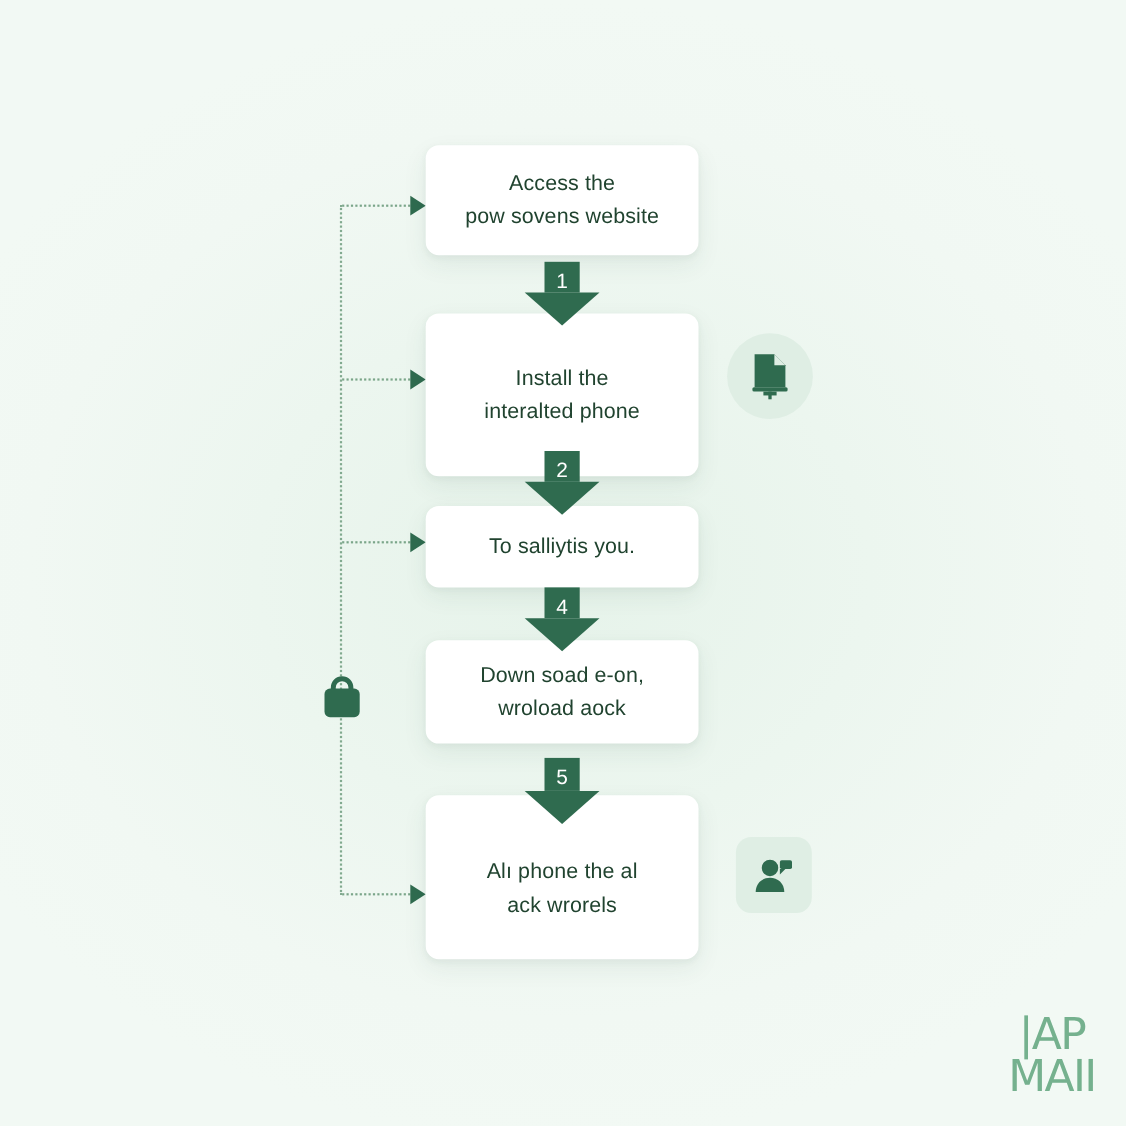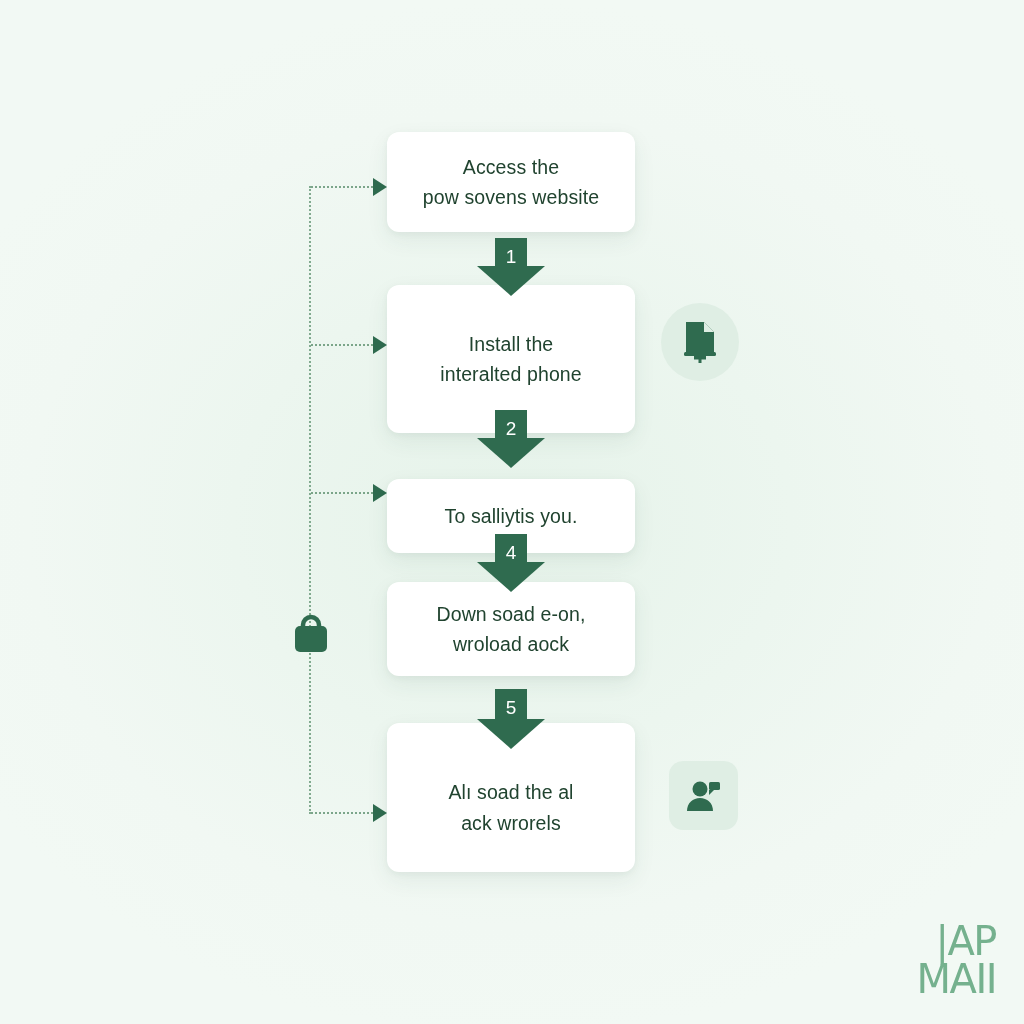--- a/index.html
+++ b/index.html
@@ -66,21 +66,21 @@
   .step-text {
     text-align: center;
     color: #20432f;
     font-size: 19.5px;
     line-height: 1.55;
     letter-spacing: .1px;
     white-space: pre-line;
   }
   .step-box.b1 { top: 132px;  height: 100px; }
   .step-box.b2 { top: 285px;  height: 148px; }
-  .step-box.b3 { top: 460px;  height: 74px; margin-top: 19px;  }
+  .step-box.b3 { top: 460px;  height: 74px;  }
   .step-box.b4 { top: 582px;  height: 94px;  }
   .step-box.b5 { top: 723px;  height: 149px; }
   .step-box.b5 .step-text { transform: translateY(10px); }
 
   
   .arrow {
     position: absolute;
     width: 68px;
     left: 477px;
   }
@@ -165,21 +165,21 @@
   
   .watermark {
     position: absolute;
     right: 28px;
     bottom: 26px;
     color: #6bab86;
     font-family: "DejaVu Sans", sans-serif;
     font-size: 40px;
     line-height: .95;
     letter-spacing: -1.5px;
-    text-align: right;
+    text-align: center;
     opacity: .92;
     white-space: pre-line;
   }
 </style>
 </head>
 <body>
 
 <div id="canvas">
 
   <div class="rail-vert"></div>
@@ -209,21 +209,21 @@
   <div class="step-box b3">
     <div class="step-text">To salliytis you.</div>
   </div>
 
   <div class="step-box b4">
     <div class="step-text">Down soad e-on,
 wroload aock</div>
   </div>
 
   <div class="step-box b5">
-    <div class="step-text">Alı soad the al
+    <div class="step-text">Alı phone the al
 ack wrorels</div>
   </div>
 
   <div class="arrow a1">
     <div class="shaft"></div>
     <div class="head"></div>
     <div class="num">1</div>
   </div>
 
   <div class="arrow a2">

